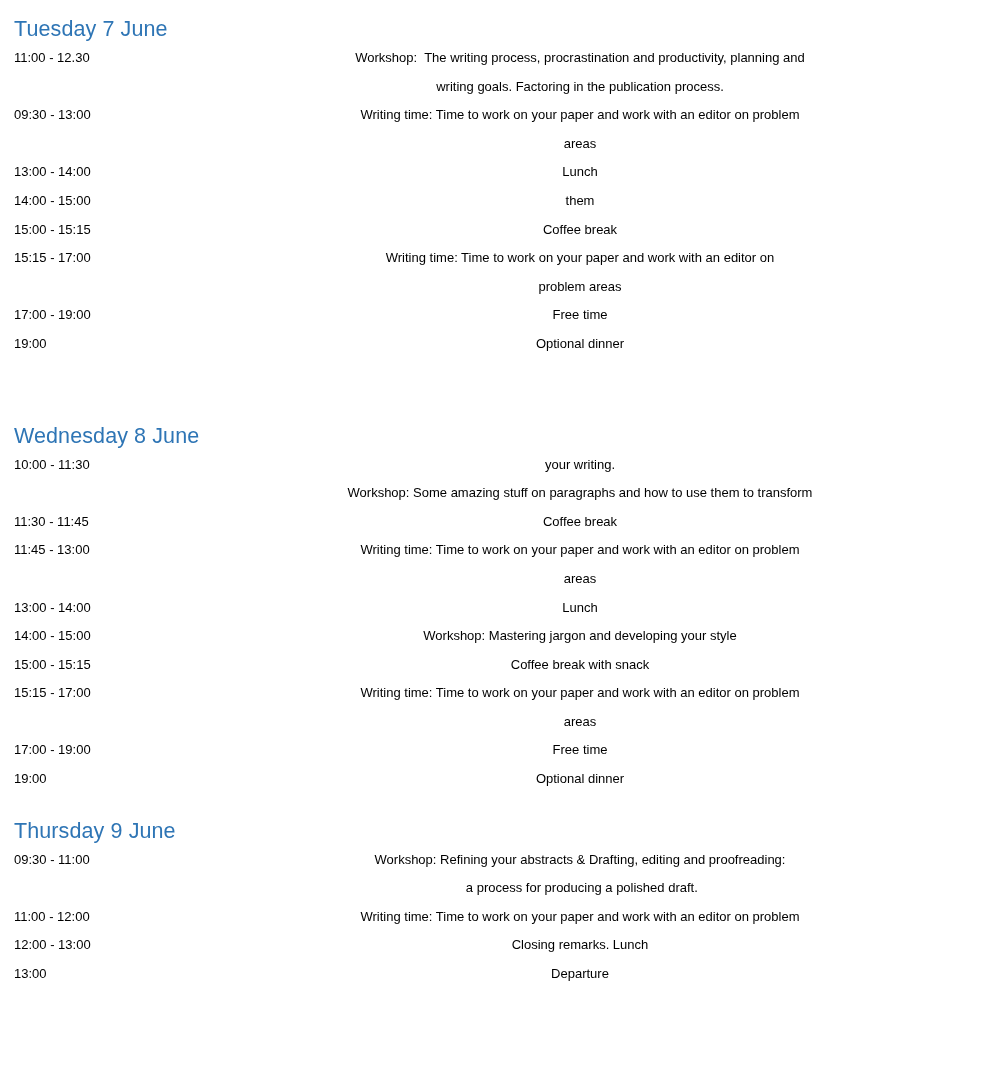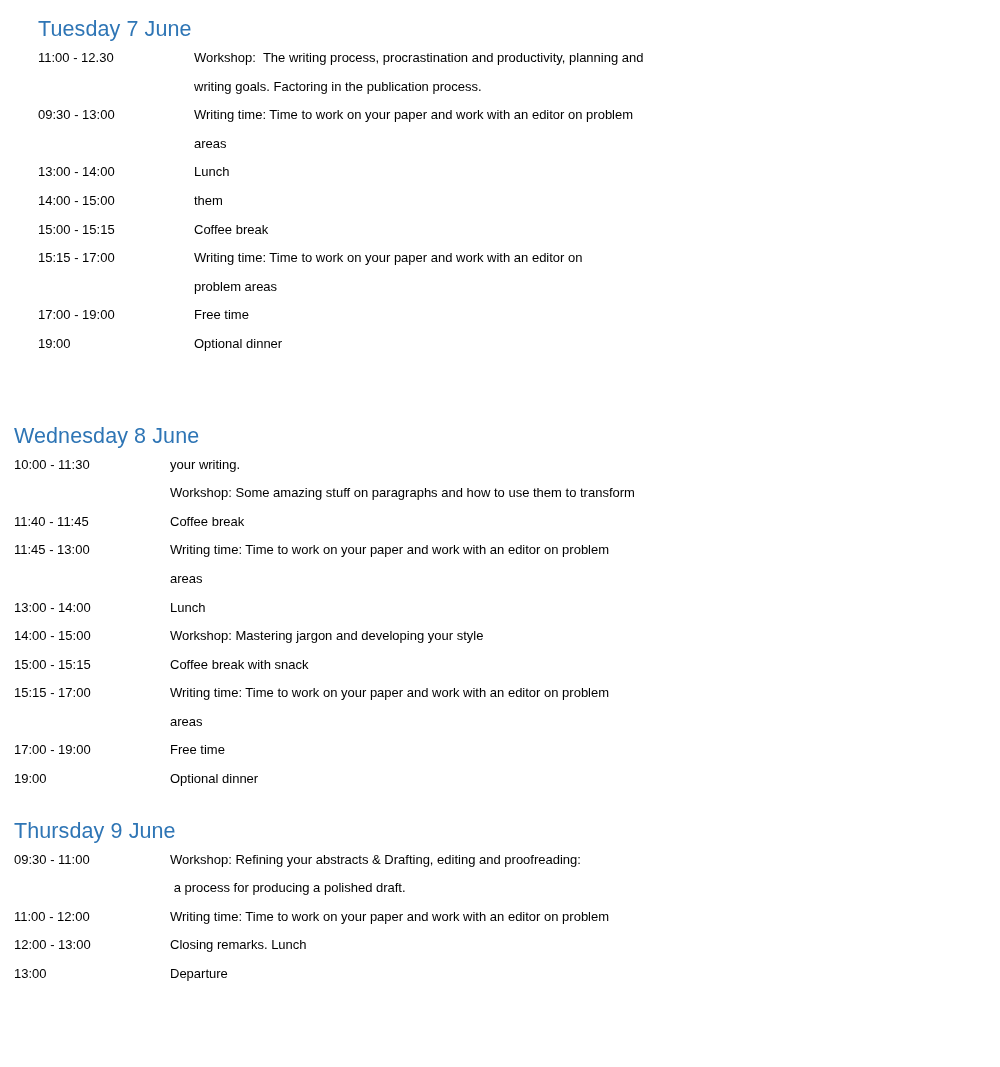--- a/index.html
+++ b/index.html
@@ -38,27 +38,28 @@
     width: 156px;
     white-space: pre;
     font-weight: 400;
   }
   .desc {
     flex: 1 1 auto;
     min-width: 0;
   }
   .line {
     white-space: pre-wrap;
+    text-align: center;
   }
 </style>
 </head>
 <body>
 
 <div class="page" style="--heading-color: #2E75B5; --body-color: #000000; --bg-color: #FFFFFF;">
-  <section class="day-section" style="margin-bottom: 62px; margin-left: 24px;">
+  <section class="day-section" style="margin-bottom: 62px;">
     <h2 class="day-title">Tuesday 7 June</h2>
     <div class="day-rows">
   <div class="row">
     <div class="time">11:00 - 12.30</div>
     <div class="desc">
             <div class="line">Workshop:  The writing process, procrastination and productivity, planning and</div>
             <div class="line">writing goals. Factoring in the publication process.</div>
           </div>
   </div>
 
@@ -120,21 +121,21 @@
     <div class="day-rows">
   <div class="row">
     <div class="time">10:00 - 11:30</div>
     <div class="desc">
             <div class="line">your writing.</div>
             <div class="line">Workshop: Some amazing stuff on paragraphs and how to use them to transform</div>
           </div>
   </div>
 
   <div class="row">
-    <div class="time">11:40 - 11:45</div>
+    <div class="time">11:30 - 11:45</div>
     <div class="desc">
             <div class="line">Coffee break</div>
           </div>
   </div>
 
   <div class="row">
     <div class="time">11:45 - 13:00</div>
     <div class="desc">
             <div class="line">Writing time: Time to work on your paper and work with an editor on problem</div>
             <div class="line">areas</div>

